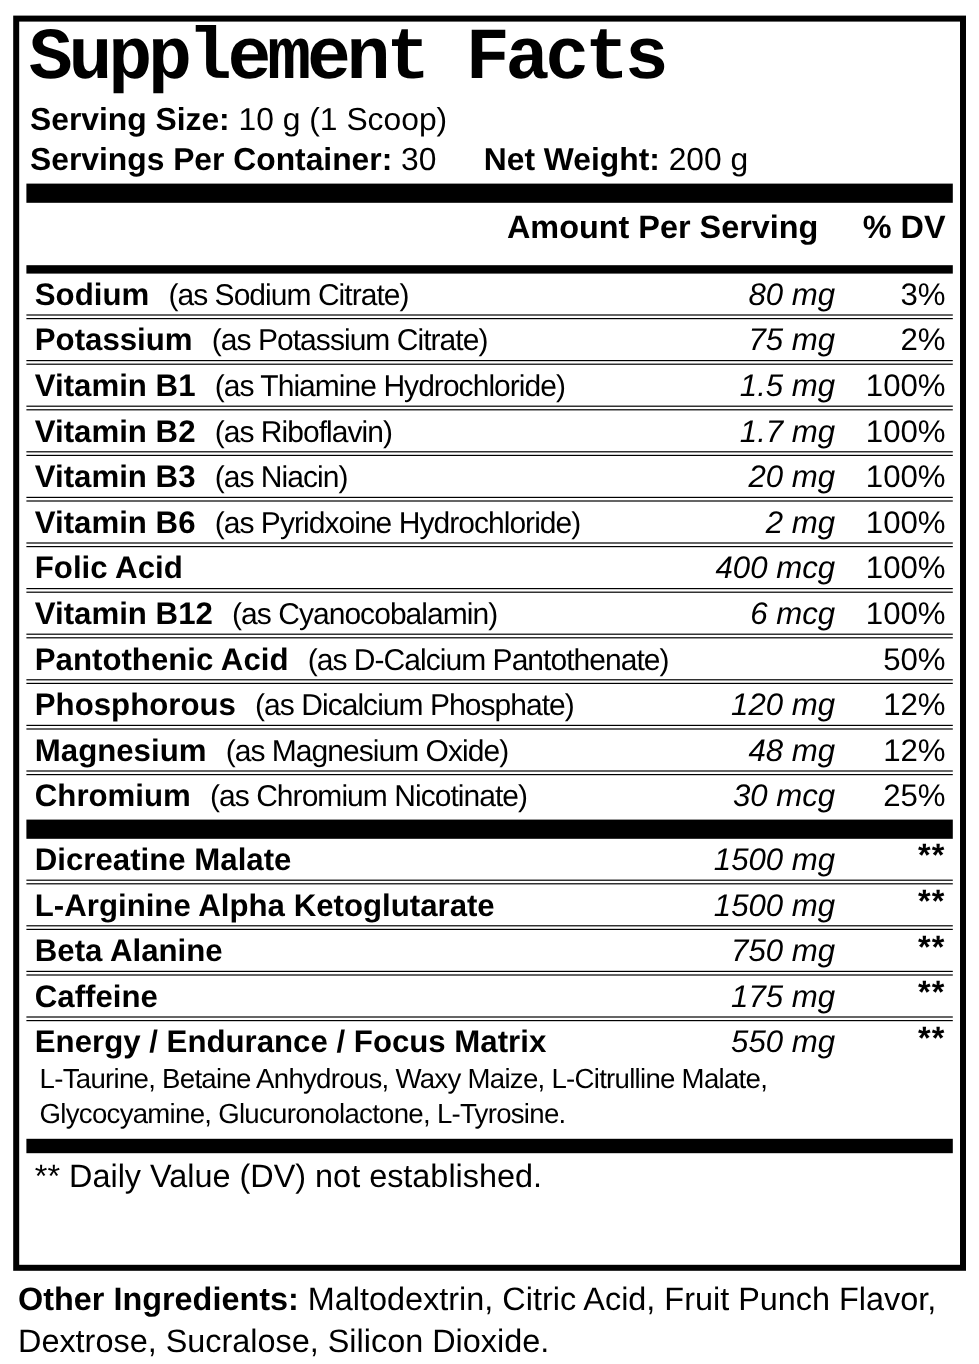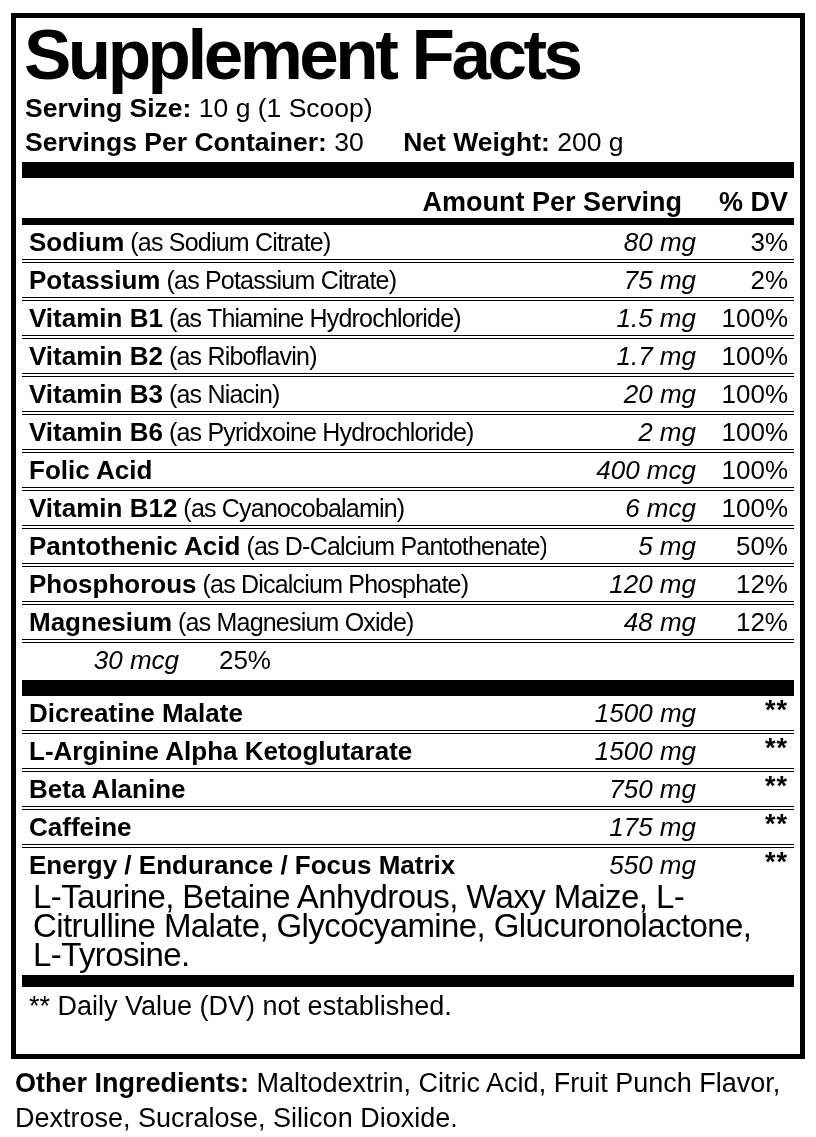--- a/index.html
+++ b/index.html
@@ -7,46 +7,46 @@
     width:816px;height:1137px;position:relative;background:#ffffff;color:#000000;
     font-family:"Liberation Sans","DejaVu Sans",sans-serif;
     overflow:hidden;
   }
   .facts-box{
     position:absolute;left:11px;top:13px;width:794px;height:1046px;
     border:5px solid #000;box-sizing:border-box;background:#fff;
     padding:0 6px;overflow:hidden;
   }
   .title{
-    margin:4px 0 0 2px;font-size:71px;font-weight:bold;letter-spacing:-3.5px;
-    line-height:0.92;white-space:nowrap;
+    margin:4px 0 0 2px;font-size:61px;font-weight:bold;letter-spacing:-3.5px;
+    line-height:0.92;white-space:nowrap;font-family:Liberation Mono, monospace;
   }
   .line{font-size:26.5px;line-height:34px;margin-left:3px;white-space:nowrap;}
   .line.first{margin-top:4px;}
   .b{font-weight:bold;margin-top:16px;}
   .nw{margin-left:32px;}
   .bar{background:#000;}
   .bar.thick{height:16px;margin-top:3px;}
   .bar.med{height:7px;}
   .bar.thick2{height:12px;}
   .col-header{
-    display:flex;align-items:flex-end;min-height:40px;
-    font-weight:bold;font-size:27px;padding:0 6px 0 7px;
+    display:flex;align-items:center;min-height:40px;
+    font-weight:bold;font-size:27px;padding:0 6px 12px 7px;
   }
   .amt-h{flex:1;text-align:right;padding-right:14px;white-space:nowrap;}
   .dv-h{width:92px;text-align:right;white-space:nowrap;}
   .row{display:flex;align-items:center;min-height:34px;padding:0 6px 0 7px;font-size:26px;}
   .rows .row-block + .row-block{border-top:4px double #000;}
   .cell.name{flex:1;white-space:nowrap;overflow:hidden;}
   .nm{font-weight:bold;}
-  .detail{margin-left:6px;letter-spacing:-0.8px;font-size:25px;}
+  .detail{margin-left:16px;letter-spacing:-0.8px;font-size:25px;}
   .cell.amt{width:150px;text-align:right;white-space:nowrap;font-style:italic;}
   .cell.dv{width:92px;text-align:right;white-space:nowrap;}
   .cell.dv.star{align-self:flex-start;line-height:28px;font-size:27px;letter-spacing:1px;font-weight:bold;}
-  .sub{font-size:33px;letter-spacing:-0.6px;line-height:29px;padding:0 40px 6px 11px;}
+  .sub{font-size:23px;letter-spacing:-0.6px;line-height:29px;padding:0 40px 6px 11px;}
   .footnote{display:flex;align-items:center;min-height:38px;font-size:27px;padding:0 6px 0 7px;}
   .other-ing{
     position:absolute;left:15px;top:1066px;width:782px;
     font-size:27px;line-height:35px;
   }
 </style>
 </head>
 <body>
 
 <div class="facts-box">
@@ -135,21 +135,20 @@
     <div class="row">
       <span class="cell name"><span class="b nm">Vitamin B12</span><span class="detail">(as Cyanocobalamin)</span></span>
       <span class="cell amt">6 mcg</span>
       <span class="cell dv">100%</span>
     </div>
 
   </div>
       <div class="row-block">
     <div class="row">
       <span class="cell name"><span class="b nm">Pantothenic Acid</span><span class="detail">(as D-Calcium Pantothenate)</span></span>
-      <span class="cell amt">5 mg</span>
       <span class="cell dv">50%</span>
     </div>
 
   </div>
       <div class="row-block">
     <div class="row">
       <span class="cell name"><span class="b nm">Phosphorous</span><span class="detail">(as Dicalcium Phosphate)</span></span>
       <span class="cell amt">120 mg</span>
       <span class="cell dv">12%</span>
     </div>
@@ -158,20 +157,21 @@
       <div class="row-block">
     <div class="row">
       <span class="cell name"><span class="b nm">Magnesium</span><span class="detail">(as Magnesium Oxide)</span></span>
       <span class="cell amt">48 mg</span>
       <span class="cell dv">12%</span>
     </div>
 
   </div>
       <div class="row-block">
     <div class="row">
+      <span class="cell name"><span class="b nm">Chromium</span><span class="detail">(as Chromium Nicotinate)</span></span>
       <span class="cell amt">30 mcg</span>
       <span class="cell dv">25%</span>
     </div>
 
   </div>
     </div>
 
   <div class="bar thick"></div>
 
   <div class="rows" id="blend-rows">

